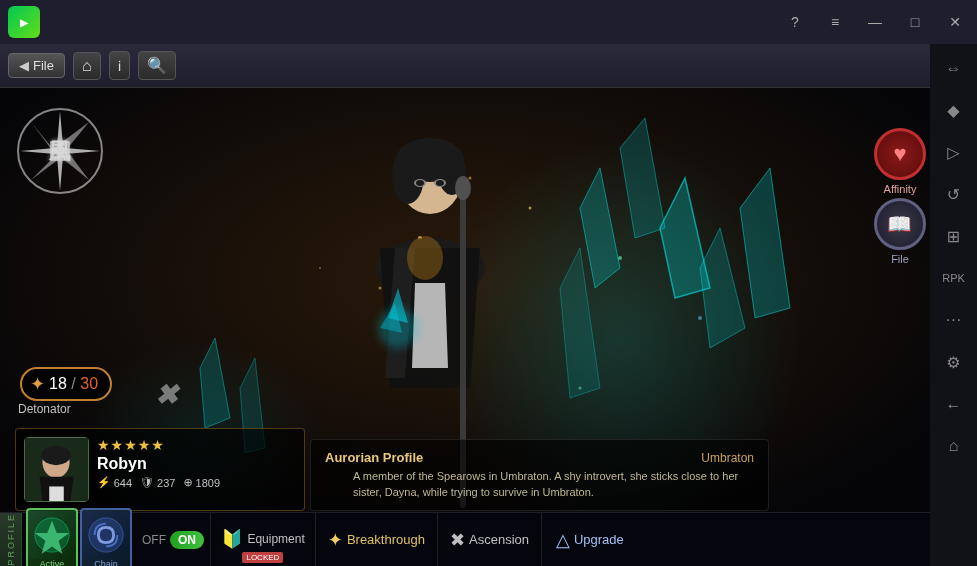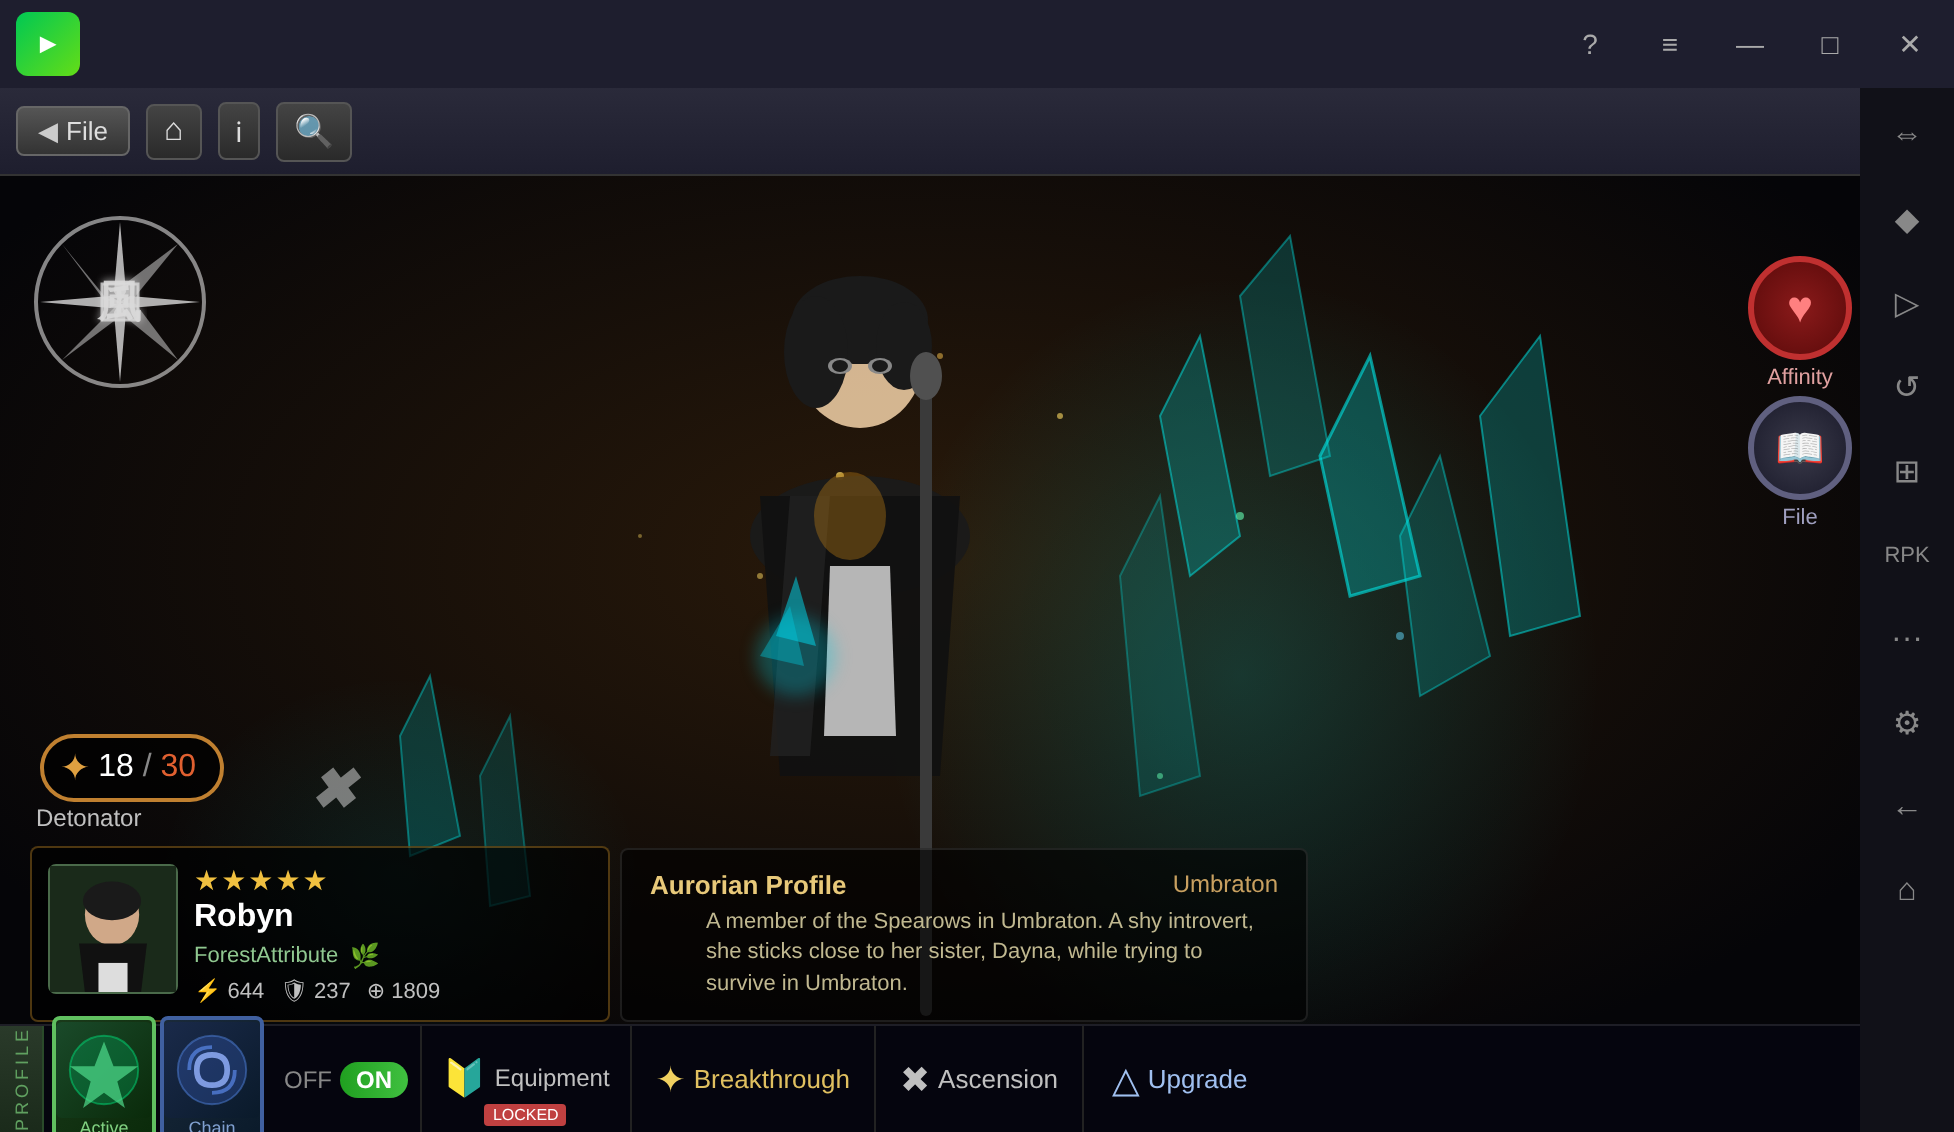--- a/index.html
+++ b/index.html
@@ -132,21 +132,21 @@
       height: 478px;
       overflow: hidden;
       background: linear-gradient(135deg, #1a0a05 0%, #2d1a0a 20%, #0a1a0a 50%, #0a0a1a 80%, #050510 100%);
     }
 
     
     .profile-box {
       position: absolute;
       bottom: 55px;
       left: 310px;
-      width: 344px;
+      width: 459px;
       padding: 10px 14px;
       background: rgba(0,0,0,0.6);
       border: 1px solid rgba(255,255,255,0.1);
       border-radius: 4px;
     }
     .profile-title-row {
       display: flex;
       justify-content: space-between;
       align-items: center;
       margin-bottom: 4px;
@@ -660,24 +660,20 @@
     </div>
     <div class="char-details">
       <div class="stars-row">
         <span class="star">★</span>
         <span class="star">★</span>
         <span class="star">★</span>
         <span class="star">★</span>
         <span class="star">★</span>
       </div>
       <div class="char-name">Robyn</div>
-      <div class="char-attr-row">
-        <span class="attr-label">ForestAttribute</span>
-        <span class="attr-icon">🌿</span>
-      </div>
       <div class="stats-row">
         <div class="stat-item">
           <span class="stat-icon">⚡</span>
           <span>644</span>
         </div>
         <div class="stat-item">
           <span class="stat-icon">🛡</span>
           <span>237</span>
         </div>
         <div class="stat-item">

